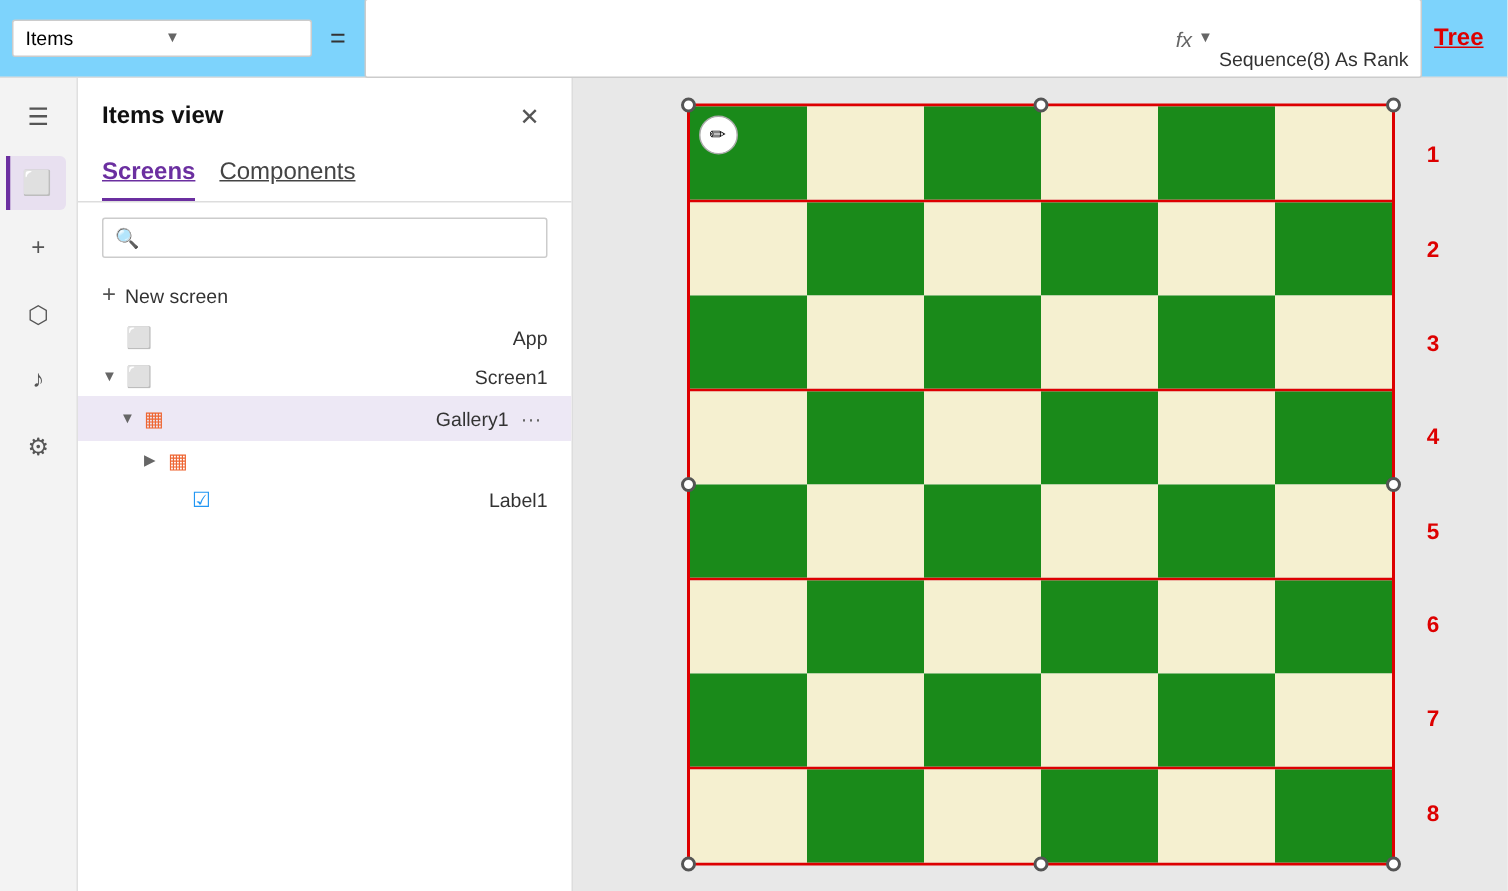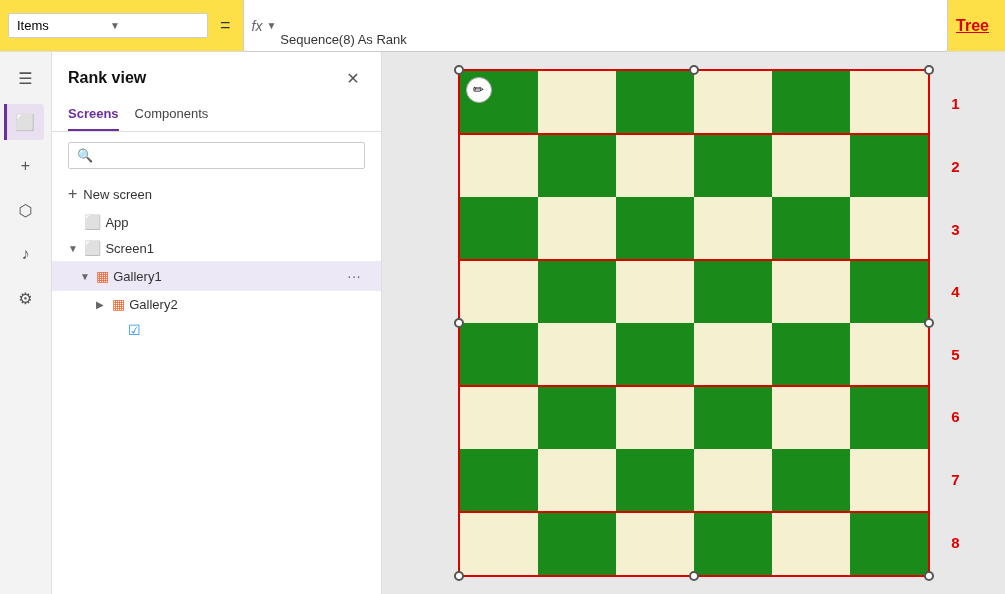--- a/index.html
+++ b/index.html
@@ -1,21 +1,21 @@
 <!DOCTYPE html>
 <html><head>
   <meta charset="utf-8">
   <style>
     * { box-sizing: border-box; margin: 0; padding: 0; }
     body { font-family: 'Segoe UI', Arial, sans-serif; font-size: 13px; background: #f3f3f3; width: 1005px; height: 594px; overflow: hidden; display: flex; flex-direction: column; }
 
     
     .top-bar {
       height: 52px;
-      background: #fde047;
+      background: #7dd3fc;
       border-bottom: 1px solid #ddd;
       display: flex;
       align-items: center;
       padding: 0 8px;
       gap: 8px;
       flex-shrink: 0;
     }
     .items-dropdown {
       display: flex;
       align-items: center;
@@ -32,20 +32,21 @@
     .equals-icon { font-size: 18px; color: #333; font-weight: 300; margin: 0 4px; }
     .fx-bar {
       display: flex;
       align-items: center;
       border: 1px solid #ccc;
       border-radius: 2px;
       padding: 4px 8px;
       background: #fff;
       gap: 4px;
       flex: 1;
+      justify-content: flex-end;
     }
     .fx-label { color: #666; font-style: italic; font-size: 14px; }
     .fx-chevron { color: #666; font-size: 10px; }
     .formula-text { color: #333; margin-top: 28px; }
     .rank-label-top { color: #d00; font-size: 16px; font-weight: 600; text-decoration: underline; margin-left: auto; margin-right: 8px; }
 
     
     .main-area {
       display: flex;
       flex: 1;
@@ -107,22 +108,23 @@
     .tabs {
       display: flex;
       padding: 0 16px;
       border-bottom: 1px solid #ddd;
       gap: 16px;
     }
     .tab {
       padding: 6px 0 8px;
       cursor: pointer;
       color: #444;
-      font-size: 13px;
+      font-size: 16px;
       border-bottom: 2px solid transparent;
+      text-decoration: underline;
     }
     .tab.active {
       color: #6B2FA0;
       border-bottom: 2px solid #6B2FA0;
       font-weight: 600;
     }
 
     
     .search-box {
       margin: 10px 16px;
@@ -165,21 +167,21 @@
       gap: 4px;
       font-size: 13px;
       color: #333;
     }
     .tree-item.selected { background: #ede8f5; }
     .tree-item.indented1 { padding-left: 28px; }
     .tree-item.indented2 { padding-left: 44px; }
     .tree-item.indented3 { padding-left: 60px; }
     .expand-arrow { font-size: 10px; color: #666; width: 12px; flex-shrink: 0; }
     .item-icon { font-size: 14px; flex-shrink: 0; }
-    .item-label { flex: 1; }
+    .item-label { flex: 1; text-align: right; }
     .more-btn { color: #666; font-size: 14px; padding: 2px 4px; border-radius: 2px; }
 
     
     .gallery-icon { color: #e63; }
     .screen-icon { color: #555; }
     .label-icon { color: #2196F3; }
 
     
     .canvas-area {
       flex: 1;
@@ -258,21 +260,21 @@
     <div class="sidebar-icon-btn">
       <span>♪</span>
     </div>
     <div class="sidebar-icon-btn">
       <span>⚙</span>
     </div>
   </div>
 
   <div class="tree-panel">
     <div class="tree-header">
-      <span class="tree-title">Rank view</span>
+      <span class="tree-title">Items view</span>
       <div class="close-btn">✕</div>
     </div>
     <div class="tabs">
       <div class="tab active">Screens</div>
       <div class="tab">Components</div>
     </div>
     <div class="search-box">
       <span class="search-icon">🔍</span>
     </div>
     <div class="new-screen-btn">
@@ -296,26 +298,26 @@
       <div class="tree-item indented1 selected">
         <span class="expand-arrow">▼</span>
         <span class="item-icon gallery-icon">▦</span>
         <span class="item-label">Gallery1</span>
         <span class="more-btn">···</span>
       </div>
 
       <div class="tree-item indented2">
         <span class="expand-arrow">▶</span>
         <span class="item-icon gallery-icon">▦</span>
-        <span class="item-label">Gallery2</span>
       </div>
 
       <div class="tree-item indented3">
         <span class="expand-arrow"> </span>
         <span class="item-icon label-icon">☑</span>
+        <span class="item-label">Label1</span>
       </div>
     </div>
   </div>
 
   <div class="canvas-area">
     <div style="position:relative;">
       
       <div class="edit-icon-overlay" title="Edit">✏</div>
 
       

